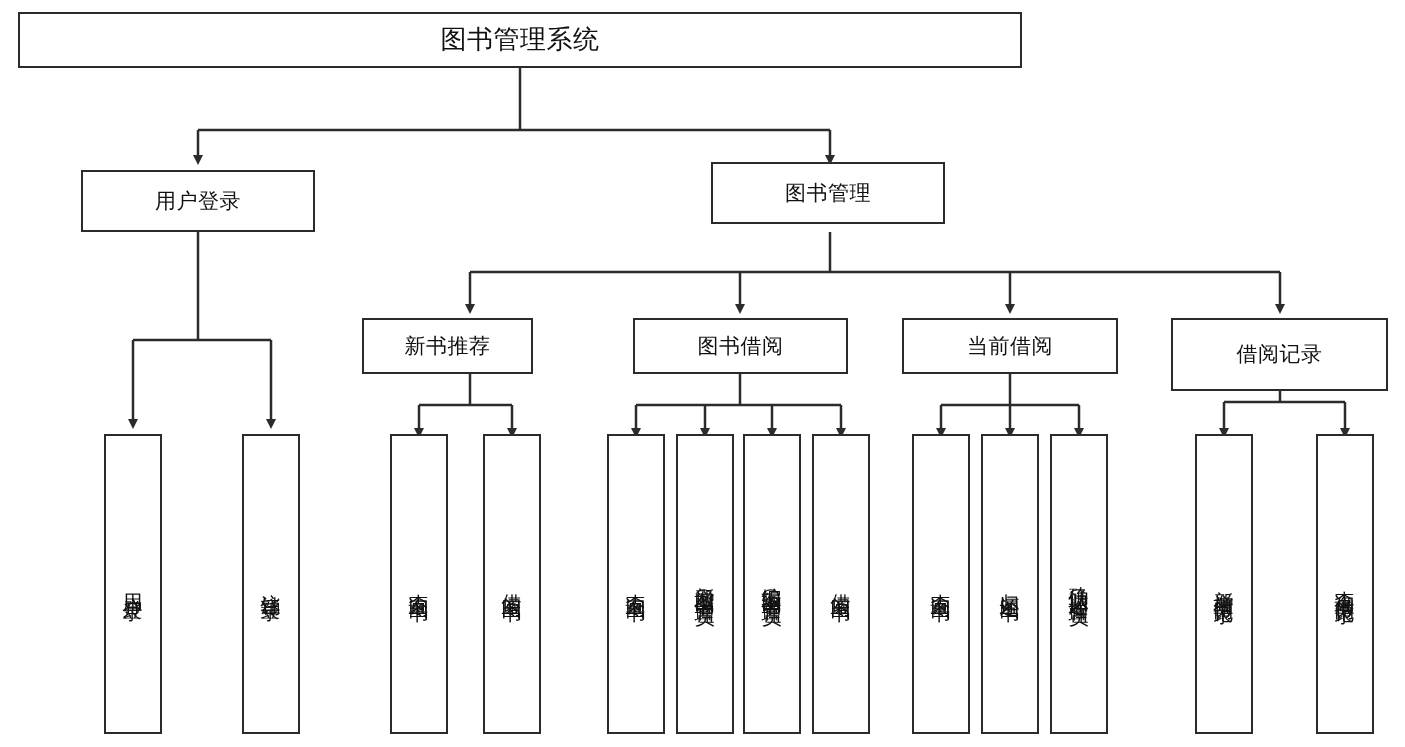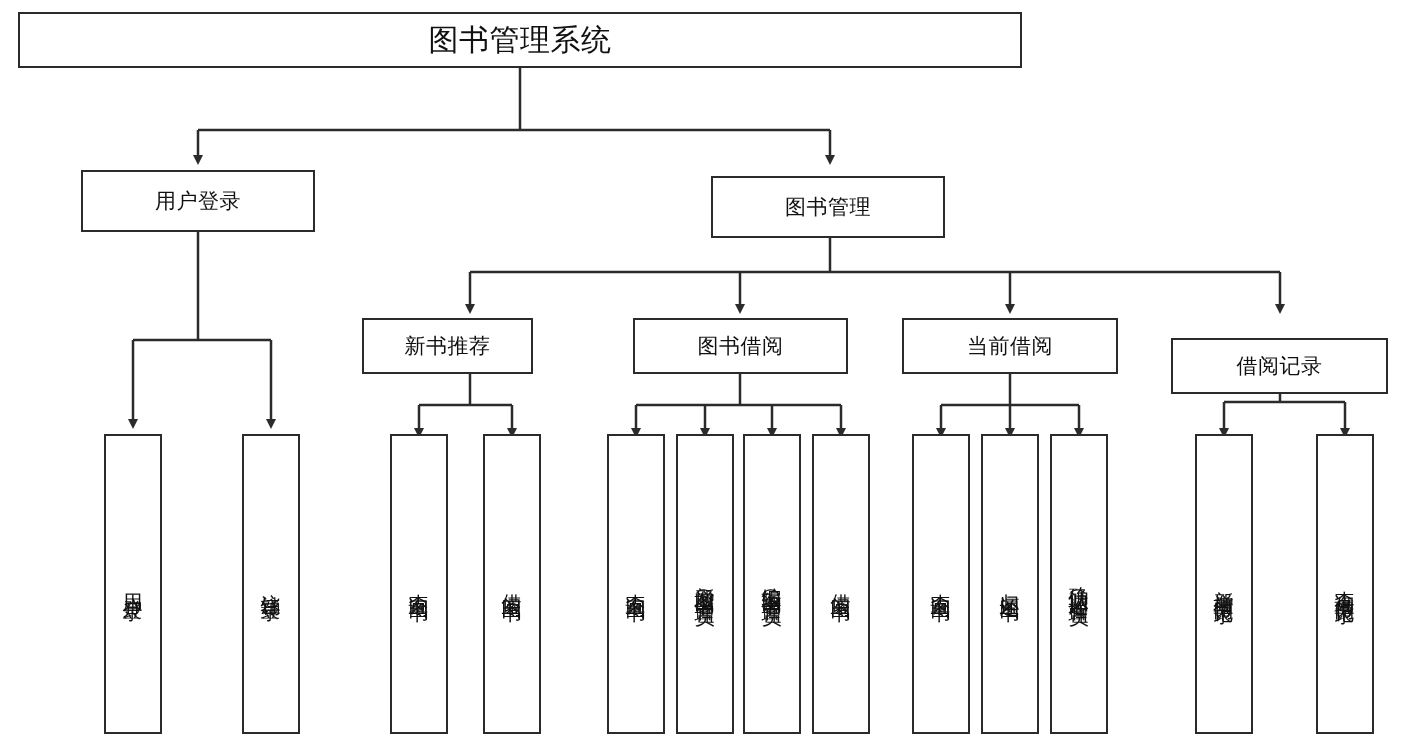--- a/index.html
+++ b/index.html
@@ -47,21 +47,21 @@
     writing-mode: vertical-rl;
     text-orientation: upright;
     font-size: 20px;
     letter-spacing: 3px;
     line-height: 1;
   }
   .node.root {
     border-width: 2px;
   }
   .node.root .node-label {
-    font-size: 30px;
+    font-size: 26px;
   }
   .watermark {
     position: absolute;
     left: 1192px;
     top: 712px;
     font-size: 17px;
     color: #b9b9b9;
     white-space: nowrap;
     z-index: 3;
     letter-spacing: 0.5px;
@@ -135,37 +135,37 @@
   </svg>
 
   <div class="node root" style="left:18px; top:12px; width:1004px; height:56px;">
     <span class="node-label">图书管理系统</span>
   </div>
 
   <div class="node" style="left:81px; top:170px; width:234px; height:62px;">
     <span class="node-label">用户登录</span>
   </div>
 
-  <div class="node" style="left:711px; top:176px; width:234px; height:62px;">
+  <div class="node" style="left:711px; top:162px; width:234px; height:62px;">
     <span class="node-label">图书管理</span>
   </div>
 
   <div class="node" style="left:362px; top:318px; width:171px; height:56px;">
     <span class="node-label">新书推荐</span>
   </div>
 
   <div class="node" style="left:633px; top:318px; width:215px; height:56px;">
     <span class="node-label">图书借阅</span>
   </div>
 
   <div class="node" style="left:902px; top:318px; width:216px; height:56px;">
     <span class="node-label">当前借阅</span>
   </div>
 
-  <div class="node" style="left:1171px; top:318px; width:217px; height:56px;margin-top:20px;">
+  <div class="node" style="left:1171px; top:318px; width:217px; height:73px;">
     <span class="node-label">借阅记录</span>
   </div>
 
   <div class="node vertical" style="left:104px; top:434px; width:58px; height:300px;">
     <span class="node-label">用户登录</span>
   </div>
 
   <div class="node vertical" style="left:242px; top:434px; width:58px; height:300px;">
     <span class="node-label">注销登录</span>
   </div>

